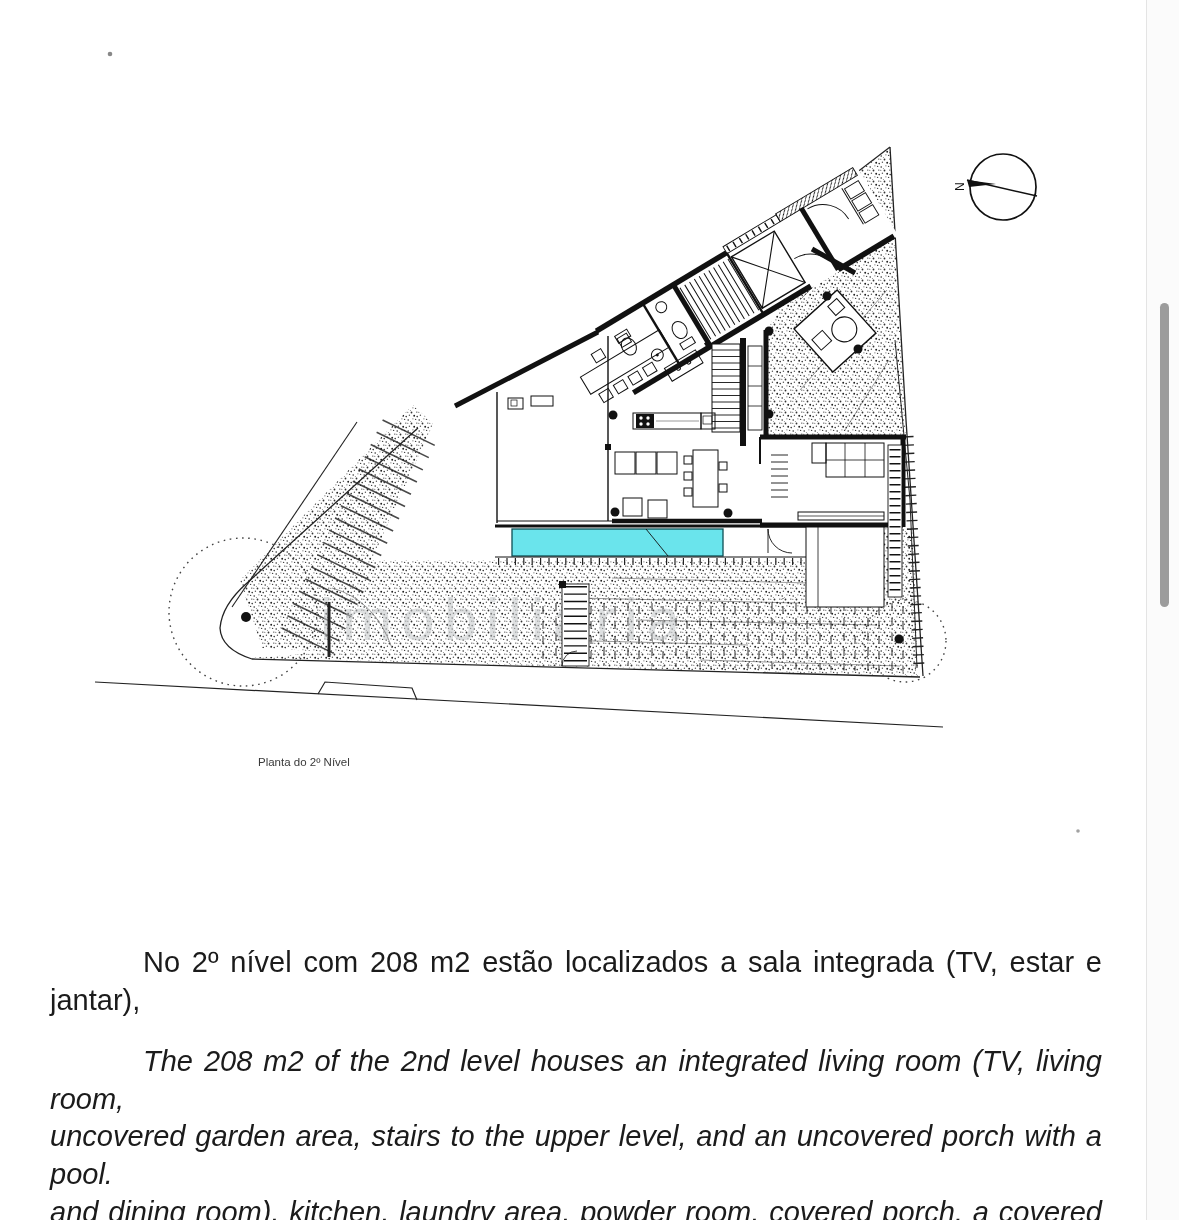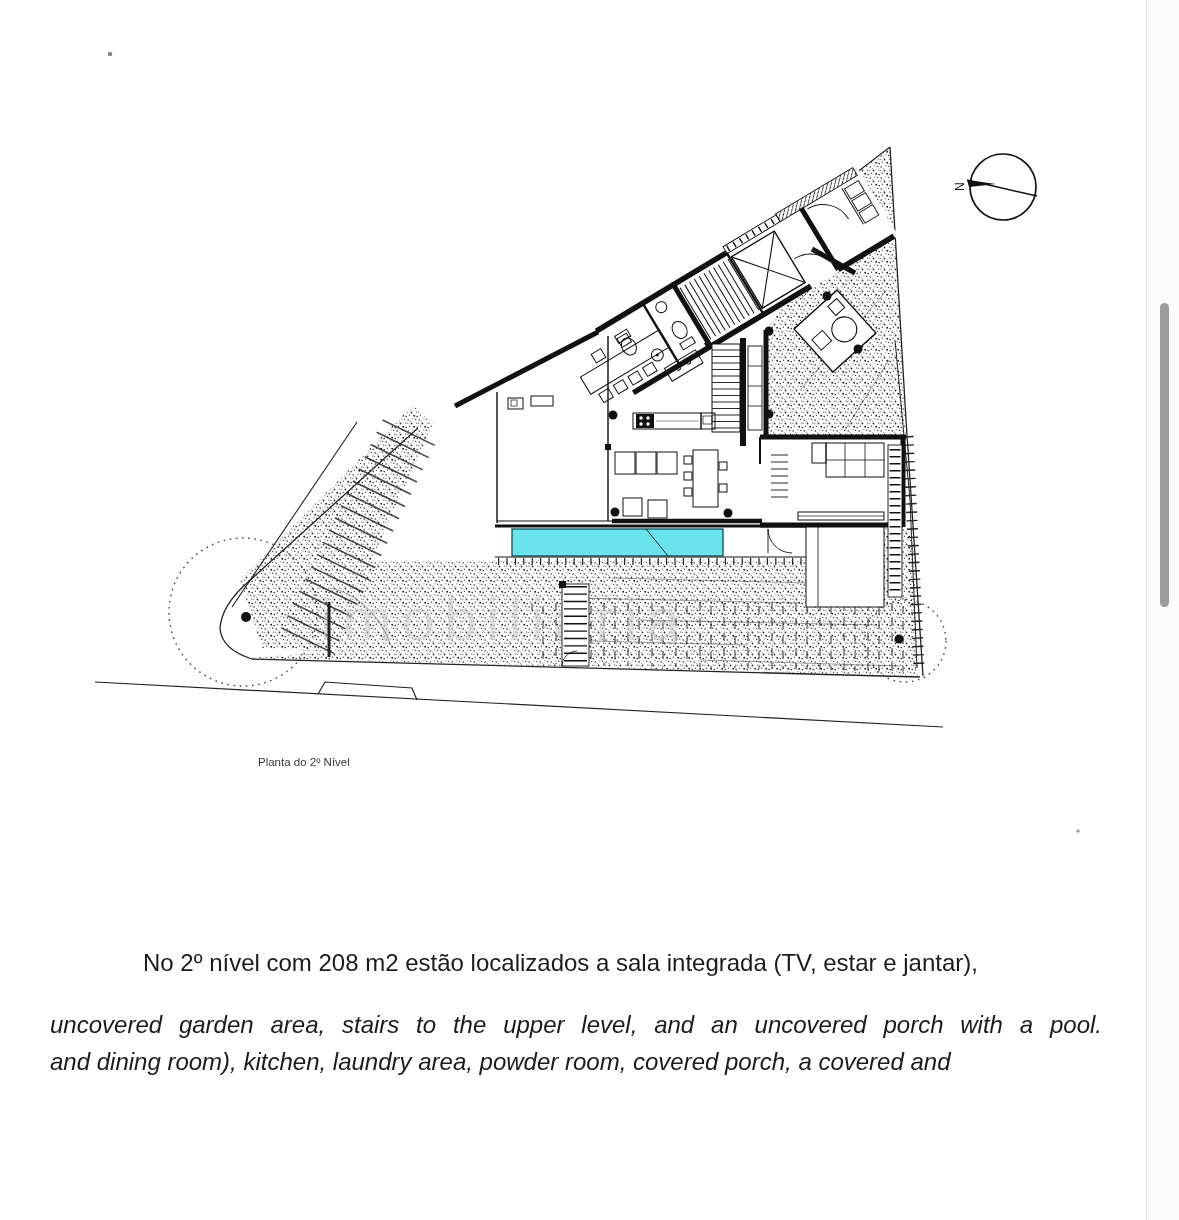--- a/index.html
+++ b/index.html
@@ -1,21 +1,21 @@
 <!DOCTYPE html>
 <html><head>
 <meta charset="utf-8">
 <style>
   html,body{margin:0;padding:0;background:#fff;}
   body{width:1179px;height:1220px;position:relative;font-family:"Liberation Sans",sans-serif;overflow:hidden;}
   .content{position:absolute;left:0;top:0;width:1147px;height:1220px;background:#fff;}
   .plan-wrap{position:relative;width:1147px;height:900px;}
   svg{display:block;}
   .textblock{width:1052px;margin:0 0 0 50px;color:#1b1b1b;}
-  .para{font-size:24px;line-height:37.6px;}
+  .para{font-size:29px;line-height:37.6px;}
   .para .ln{text-align:justify;text-align-last:justify;white-space:normal;}
   .para .ln:last-child{text-align-last:left;}
   .para .ln.first{text-indent:93px;}
   .para.pt{margin-top:44px;}
   .para.en{margin-top:24px;font-style:italic;}
   .scrollbar{position:absolute;right:0;top:0;width:32px;height:1220px;background:#fbfbfb;border-left:1px solid #e4e4e4;}
   .scroll-thumb{position:absolute;left:13px;top:303px;width:9px;height:304px;border-radius:5px;background:#9c9c9c;}
 </style>
 </head>
 <body>
@@ -266,20 +266,21 @@
         <circle cx="1078" cy="831" r="1.8" opacity=".55"></circle>
       </g>
     </svg>
   </div>
 
   <div class="textblock">
     <div class="para pt">
       <div class="ln first">No 2º nível com 208 m2 estão localizados a sala integrada (TV, estar e jantar),</div>
     </div>
     <div class="para en">
+      <div class="ln first">The 208 m2 of the 2nd level houses an integrated living room (TV, living room,</div>
       <div class="ln">uncovered garden area, stairs to the upper level, and an uncovered porch with a pool.</div>
       <div class="ln">and dining room), kitchen, laundry area, powder room, covered porch, a covered and</div>
     </div>
   </div>
 </div>
 
 <div class="scrollbar">
   <div class="scroll-thumb"></div>
 </div>
 

